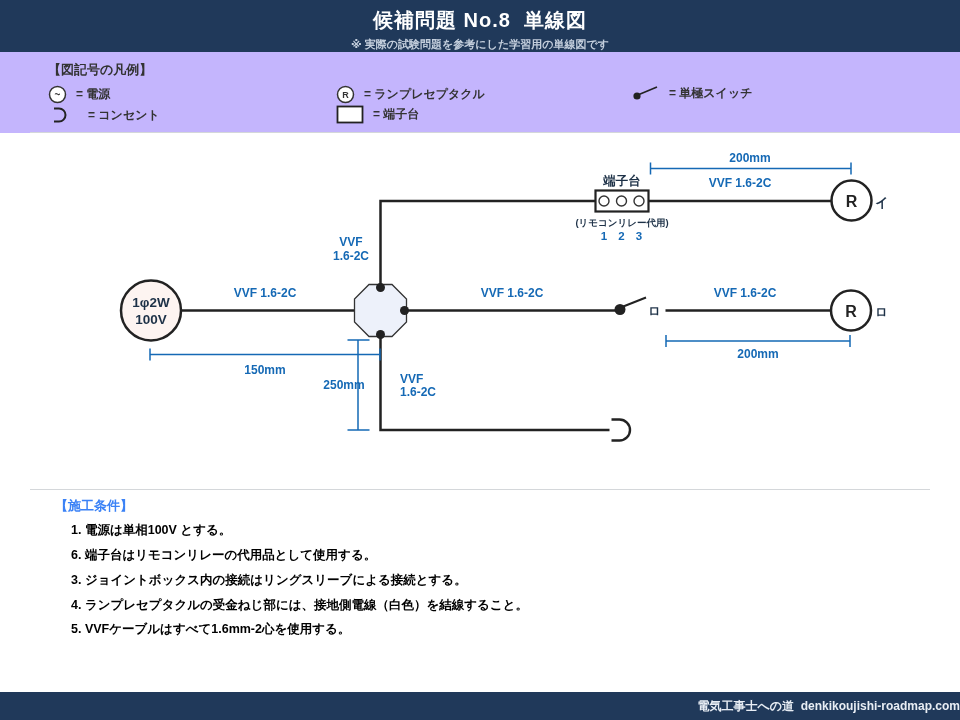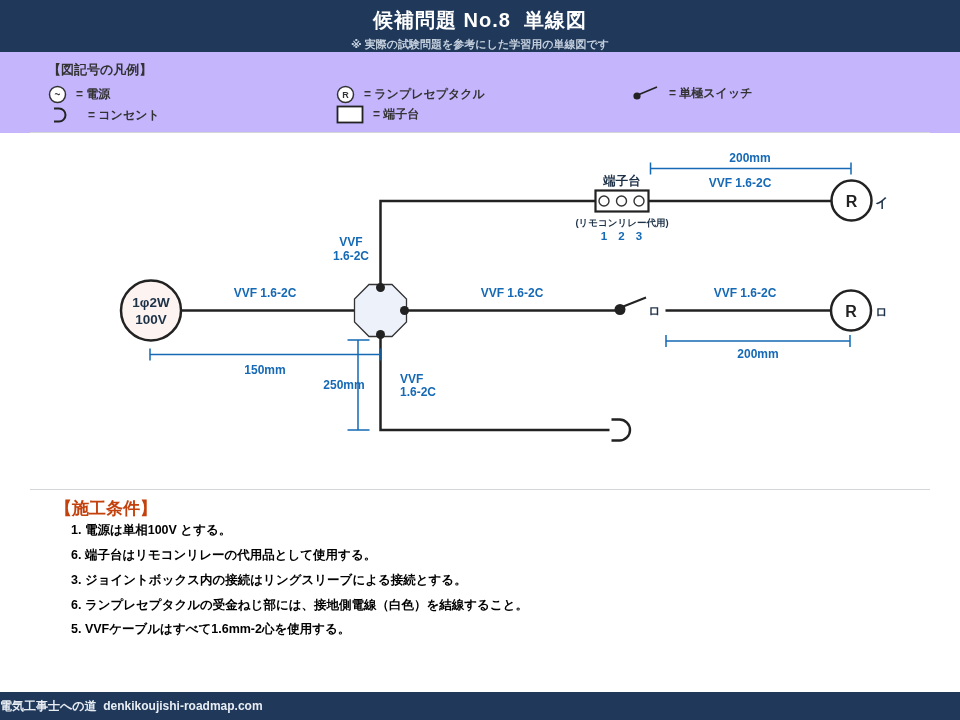--- a/index.html
+++ b/index.html
@@ -24,27 +24,27 @@
 
   
   .diagram{position:absolute;left:0;top:133px;width:960px;height:356px;}
   .diagram text{font-family:"Liberation Sans","DejaVu Sans",sans-serif;}
   .t-navy{fill:#1d3147;font-weight:bold;}
   .t-blue{fill:#1569b5;font-weight:bold;}
 
   
   .hr2{position:absolute;left:30px;top:489px;width:900px;height:0;border-top:1px solid #d4d7da;}
   .conditions{position:absolute;left:0;top:496px;width:960px;}
-  .cond-heading{position:absolute;left:55px;top:1px;font-size:17px;font-weight:bold;color:#c2410c;}
+  .cond-heading{position:absolute;left:55px;top:1px;font-size:13px;font-weight:bold;color:#3b82f6;}
   .cond-item{position:absolute;left:71px;font-size:12.5px;font-weight:bold;color:#000000;white-space:nowrap;}
   .ci0{top:26px;}.ci1{top:51px;}.ci2{top:76px;}.ci3{top:101px;}.ci4{top:125px;}
 
   
   .ftr{position:absolute;left:0;top:692px;width:960px;height:28px;background:#20395a;color:#e8edf4;
-       display:flex;align-items:center;justify-content:flex-start;font-size:12px;font-weight:600;white-space:pre;}
+       display:flex;align-items:center;justify-content:flex-end;font-size:12px;font-weight:600;white-space:pre;}
 </style>
 </head>
 <body>
 
 <div class="page">
 
   <header class="hdr">
     <div class="hdr-title">候補問題 No.8  単線図</div>
     <div class="hdr-sub">※ 実際の試験問題を参考にした学習用の単線図です</div>
   </header>
@@ -176,21 +176,21 @@
     </g>
   </svg>
 
   <div class="hr2"></div>
 
   <section class="conditions">
     <div class="cond-heading">【施工条件】</div>
     <div class="cond-item ci0">1. 電源は単相100V とする。</div>
     <div class="cond-item ci1">6. 端子台はリモコンリレーの代用品として使用する。</div>
     <div class="cond-item ci2">3. ジョイントボックス内の接続はリングスリーブによる接続とする。</div>
-    <div class="cond-item ci3">6. ランプレセプタクルの受金ねじ部には、接地側電線（白色）を結線すること。</div>
+    <div class="cond-item ci3">4. ランプレセプタクルの受金ねじ部には、接地側電線（白色）を結線すること。</div>
     <div class="cond-item ci4">5. VVFケーブルはすべて1.6mm-2心を使用する。</div>
   </section>
 
   <footer class="ftr">
     <span>電気工事士への道  denkikoujishi-roadmap.com</span>
   </footer>
 
 </div>
 
 </body></html>

